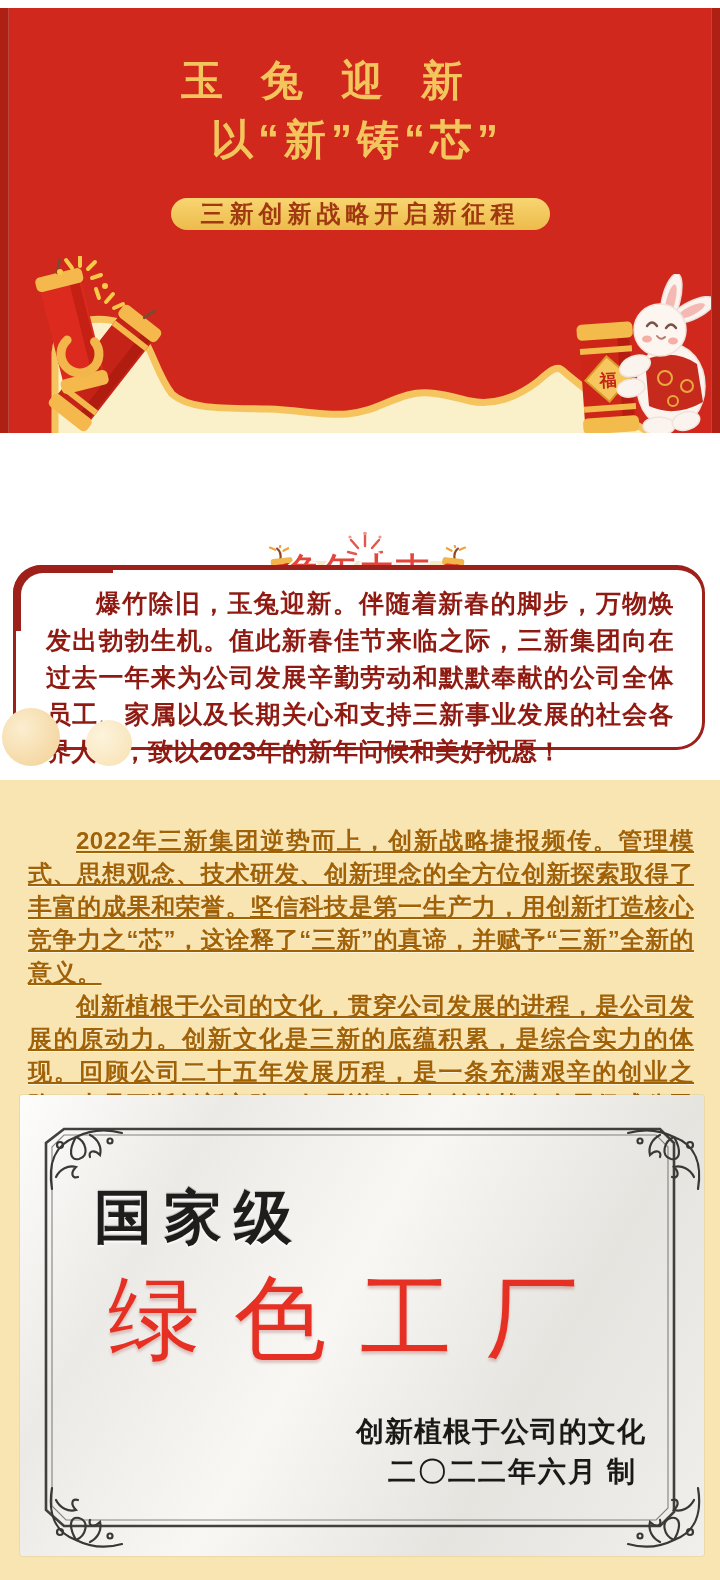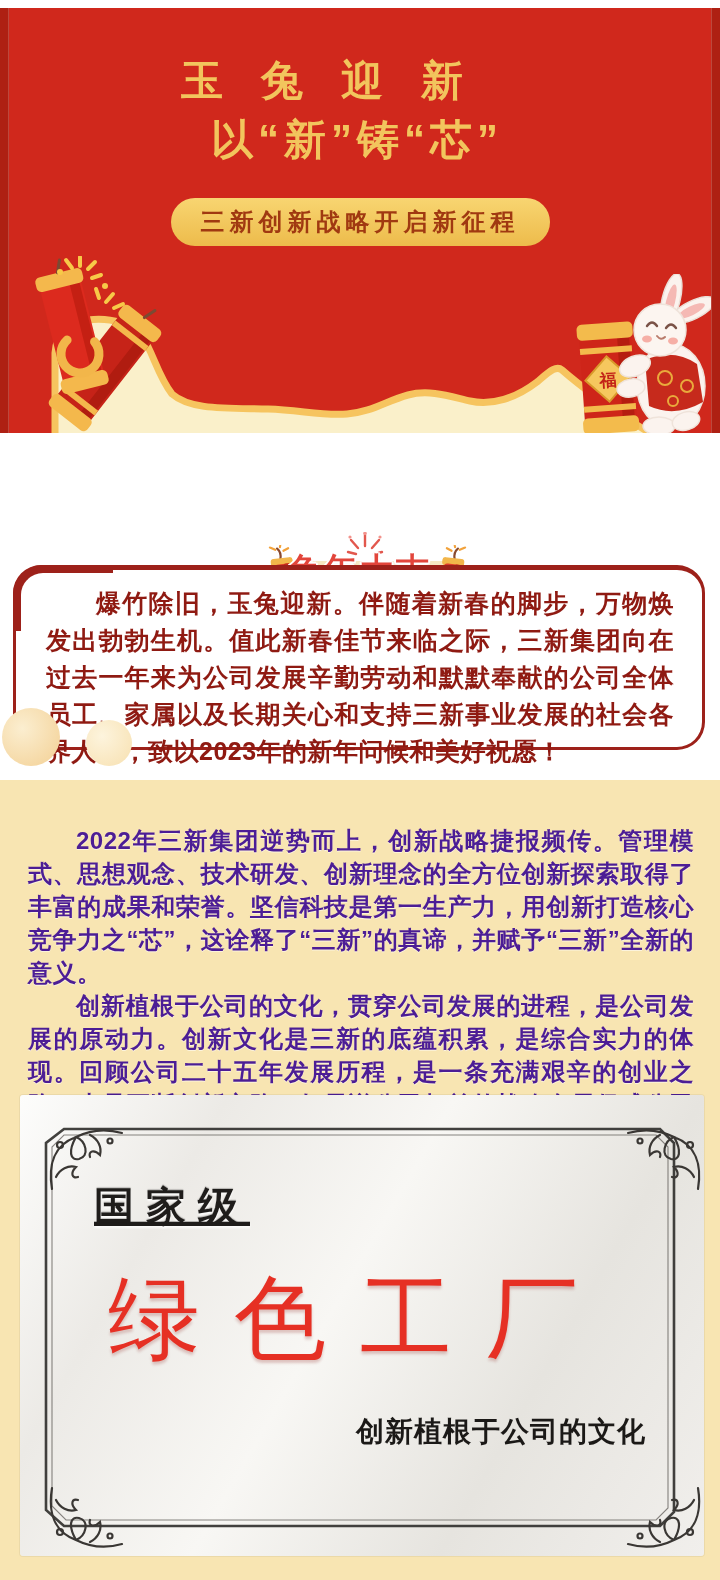--- a/index.html
+++ b/index.html
@@ -9,21 +9,21 @@
   
   .banner{position:absolute;left:0;top:0;width:720px;height:425px;background:#D0281C;overflow:hidden;}
   .edge-strip{position:absolute;top:0;width:9px;height:425px;background:#AE2013;}
   .edge-strip.left{left:0;box-shadow:inset -1px 0 0 rgba(255,255,255,.18);}
   .edge-strip.right{right:0;box-shadow:inset 1px 0 0 rgba(255,255,255,.18);}
   .banner-title1{position:absolute;top:50px;left:-19px;width:720px;text-align:center;
     font-size:42px;font-weight:bold;color:#F2C55D;letter-spacing:38px;line-height:1.1;}
   .banner-title2{position:absolute;top:108px;left:-3px;width:720px;text-align:center;
     font-size:42px;font-weight:bold;color:#F2C55D;letter-spacing:5px;line-height:1.15;}
   .banner-badge{position:absolute;top:190px;left:0;right:0;margin:0 auto;width:fit-content;
-    padding:8px 30px;border-radius:26px;background:linear-gradient(180deg,#F8D571,#EDBB4B);
+    padding:0 30px;border-radius:26px;background:linear-gradient(180deg,#F8D571,#EDBB4B);
     font-size:24px;font-weight:bold;color:#A03911;letter-spacing:5px;}
   .wave-svg{position:absolute;left:0;bottom:0;width:720px;height:175px;}
   .fc-left-svg{position:absolute;left:10px;top:248px;width:230px;height:177px;}
   .rabbit-svg{position:absolute;left:553px;top:266px;width:167px;height:162px;}
 
   
   .greeting-section{position:absolute;left:0;top:425px;width:720px;height:347px;background:#FFFFFF;}
   .gs-header{position:absolute;left:0;top:51px;width:720px;height:90px;}
   .gs-strip{position:absolute;left:272px;top:77px;width:183px;height:31px;background:#F7E9C3;border-radius:5px;}
   .gs-title{position:absolute;left:0;top:64px;width:720px;text-align:center;
@@ -43,32 +43,32 @@
   .greeting-text{margin:0;padding:15px 28px 0 30px;font-size:25px;line-height:37px;
     font-weight:bold;color:#8F1A12;text-indent:2em;text-align:justify;letter-spacing:.5px;}
   .circle-dec{position:absolute;border-radius:50%;z-index:5;}
   .circle-dec.big{left:2px;top:275px;width:58px;height:58px;
     background:radial-gradient(circle at 35% 35%,#FBEED0,#F3D094);}
   .circle-dec.small{left:86px;top:287px;width:46px;height:46px;
     background:radial-gradient(circle at 35% 35%,#FDF4DD,#F7E0B0);}
 
   
   .article{position:absolute;left:0;top:772px;width:720px;height:808px;background:#F8E5B2;}
-  .article p{margin:0 26px 0 28px;font-size:24px;line-height:33px;font-weight:bold;color:#4c1d95;
-    text-indent:2em;text-align:justify;letter-spacing:.5px;text-shadow:0 1px 0 rgba(255,255,255,.55);}
+  .article p{margin:0 26px 0 28px;font-size:24px;line-height:33px;font-weight:bold;color:#a16207;
+    text-indent:2em;text-align:justify;letter-spacing:.5px;text-shadow:0 1px 0 rgba(255,255,255,.55);text-decoration:underline;}
   .article p.first{margin-top:44px;}
 
   
   .plaque{position:absolute;left:20px;top:315px;width:684px;height:461px;margin:0;
     background:linear-gradient(120deg,#FDFDFC 0%,#ECEAE6 22%,#F8F7F4 46%,#E6E4DF 72%,#F1EFEC 100%);
     border-radius:3px;box-shadow:0 0 0 1px rgba(0,0,0,.05);}
   .plaque-frame{position:absolute;left:0;top:0;width:684px;height:461px;}
   .plaque-level{position:absolute;left:74px;top:84px;font-family:"Liberation Serif","DejaVu Serif",serif;
-    font-size:40px;font-weight:bold;color:#1F1D1B;letter-spacing:12px;
-    text-shadow:0 2px 2px rgba(255,255,255,.8),0 -1px 1px rgba(0,0,0,.25);text-decoration:underline;}
+    font-size:58px;font-weight:bold;color:#1F1D1B;letter-spacing:12px;
+    text-shadow:0 2px 2px rgba(255,255,255,.8),0 -1px 1px rgba(0,0,0,.25);}
   .plaque-title{position:absolute;left:88px;top:162px;font-family:"Liberation Serif","DejaVu Serif",serif;
     font-size:92px;font-weight:normal;color:#E63024;letter-spacing:34px;white-space:nowrap;
     text-shadow:0 3px 3px rgba(130,15,8,.22);}
   .plaque-issuer{position:absolute;left:336px;top:318px;font-family:"Liberation Serif","DejaVu Serif",serif;
     font-size:28px;font-weight:bold;color:#1B1917;letter-spacing:1px;}
   .plaque-date{position:absolute;left:368px;top:358px;font-family:"Liberation Serif","DejaVu Serif",serif;
     font-size:28px;font-weight:bold;color:#1B1917;letter-spacing:2px;}
 </style>
 </head>
 <body>
@@ -231,16 +231,17 @@
         <path d="M44,34 H640 L654,48 V417 L640,431 H44 L26,415 V48 Z" fill="none" stroke="#2E2C2A" stroke-width="2.6" opacity=".9"></path>
         <path d="M44,40 H636 L648,52 V413 L636,425 H46 L32,411 V52 Z" fill="none" stroke="#6A6663" stroke-width="1.1" opacity=".8"></path>
         <use href="#corner" x="26" y="30"></use>
         <use href="#corner" x="0" y="0" transform="translate(658,30) scale(-1,1) translate(-26,0)"></use>
         <use href="#corner" x="0" y="0" transform="translate(26,431) scale(1,-1) translate(0,-26)"></use>
         <use href="#corner" x="0" y="0" transform="translate(658,431) scale(-1,-1) translate(-26,-26)"></use>
       </svg>
       <div class="plaque-level">国家级</div>
       <div class="plaque-title">绿色工厂</div>
       <div class="plaque-issuer">创新植根于公司的文化</div>
+      <div class="plaque-date">二〇二二年六月 制</div>
     </figure>
   </section>
 
 </div>
 
 </body></html>

